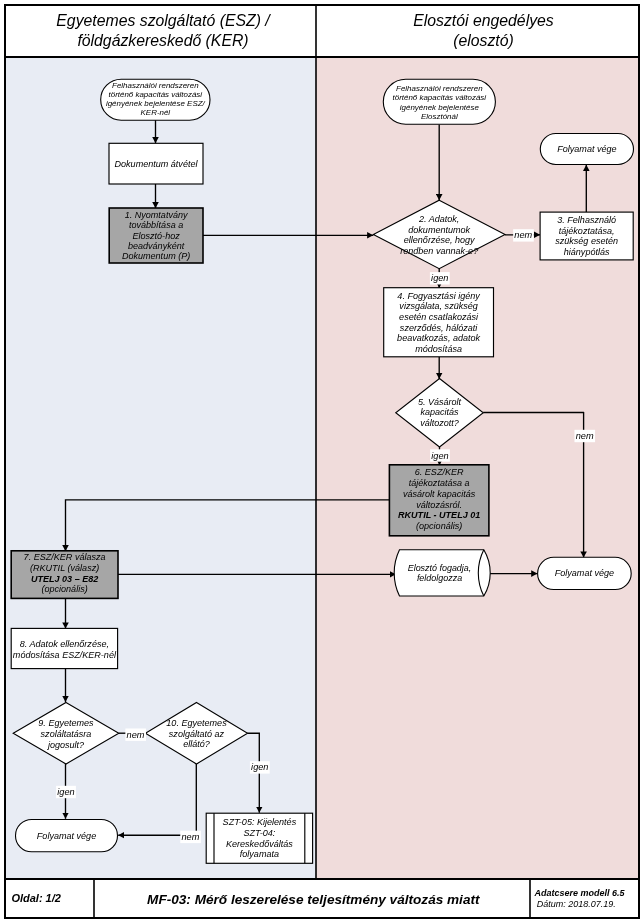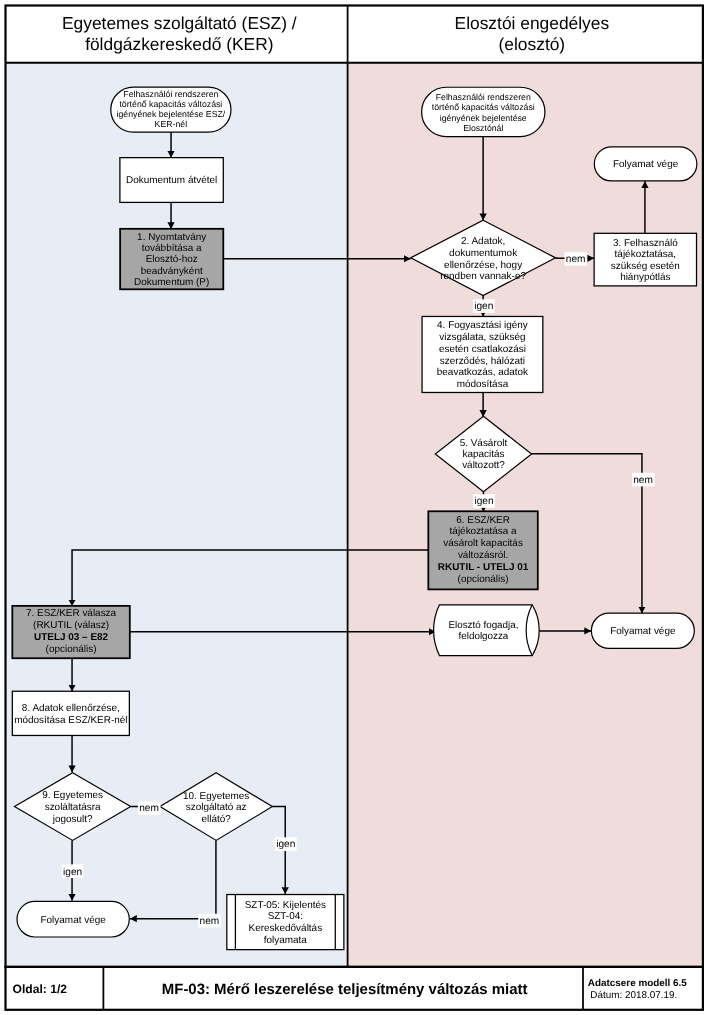--- a/index.html
+++ b/index.html
@@ -1,18 +1,18 @@
 <!DOCTYPE html>
 <html lang="hu"><head>
 <meta charset="utf-8">
 <title>MF-03</title>
 <style>
   html,body{margin:0;padding:0;background:#ffffff;}
   body{width:644px;height:923px;overflow:hidden;font-family:"Liberation Sans",sans-serif;}
-  #stage{position:relative;width:644px;height:923px;background:#fff;}
+  #stage{position:relative;width:644px;height:923px;background:#fff;font-style:italic;}
   svg#diagram{position:absolute;left:0;top:0;display:block;}
   .nodetext{font-family:"Liberation Sans",sans-serif;fill:#000;text-anchor:middle;}
   .lanehdr{font-family:"Liberation Sans",sans-serif;fill:#000;text-anchor:middle;font-size:15.8px;}
   .conn{stroke:#000;stroke-width:1.35;fill:none;}
   .edgelbl{font-family:"Liberation Sans",sans-serif;fill:#000;text-anchor:middle;font-size:9.2px;}
   .ftr{font-family:"Liberation Sans",sans-serif;fill:#000;}
 </style>
 </head>
 <body>
 

